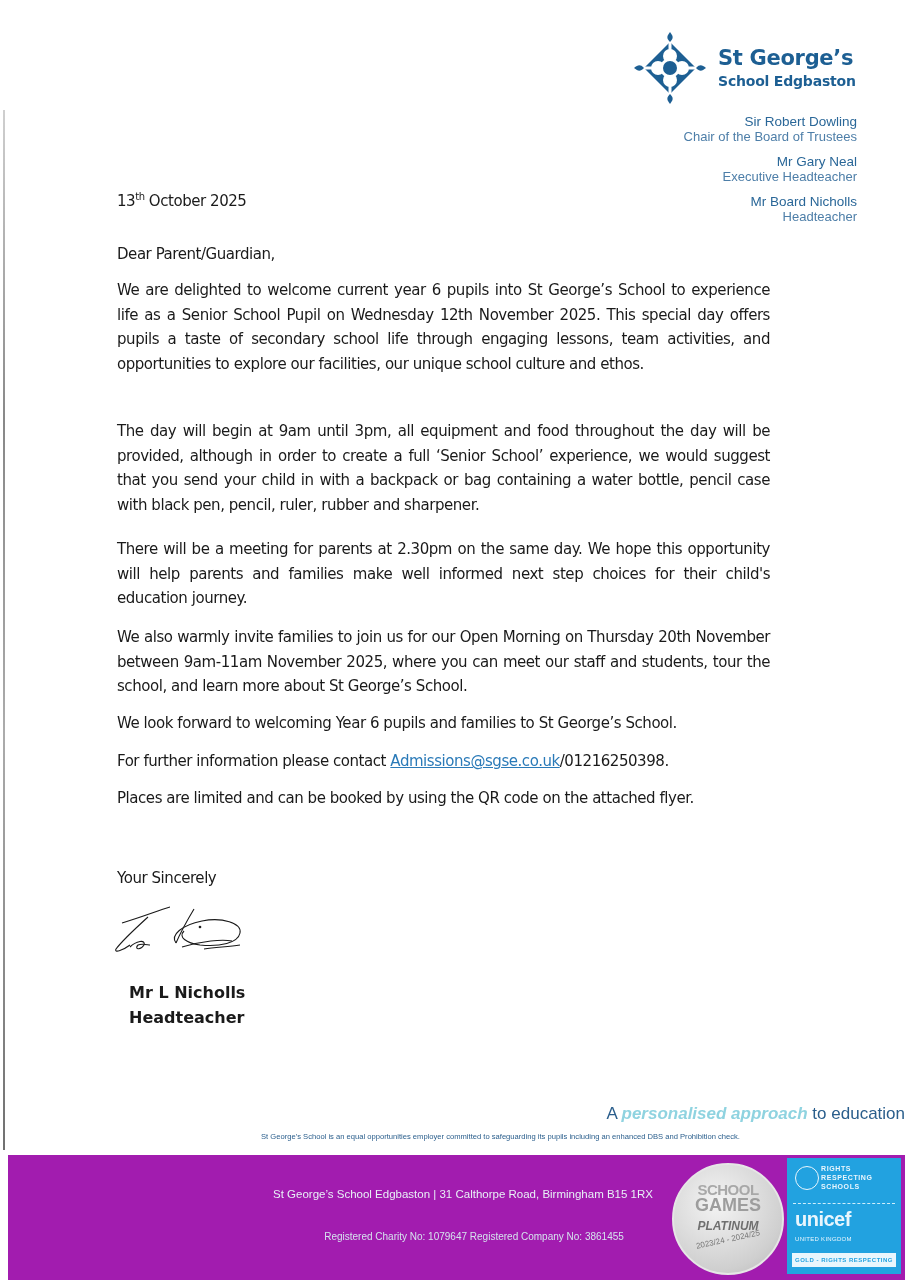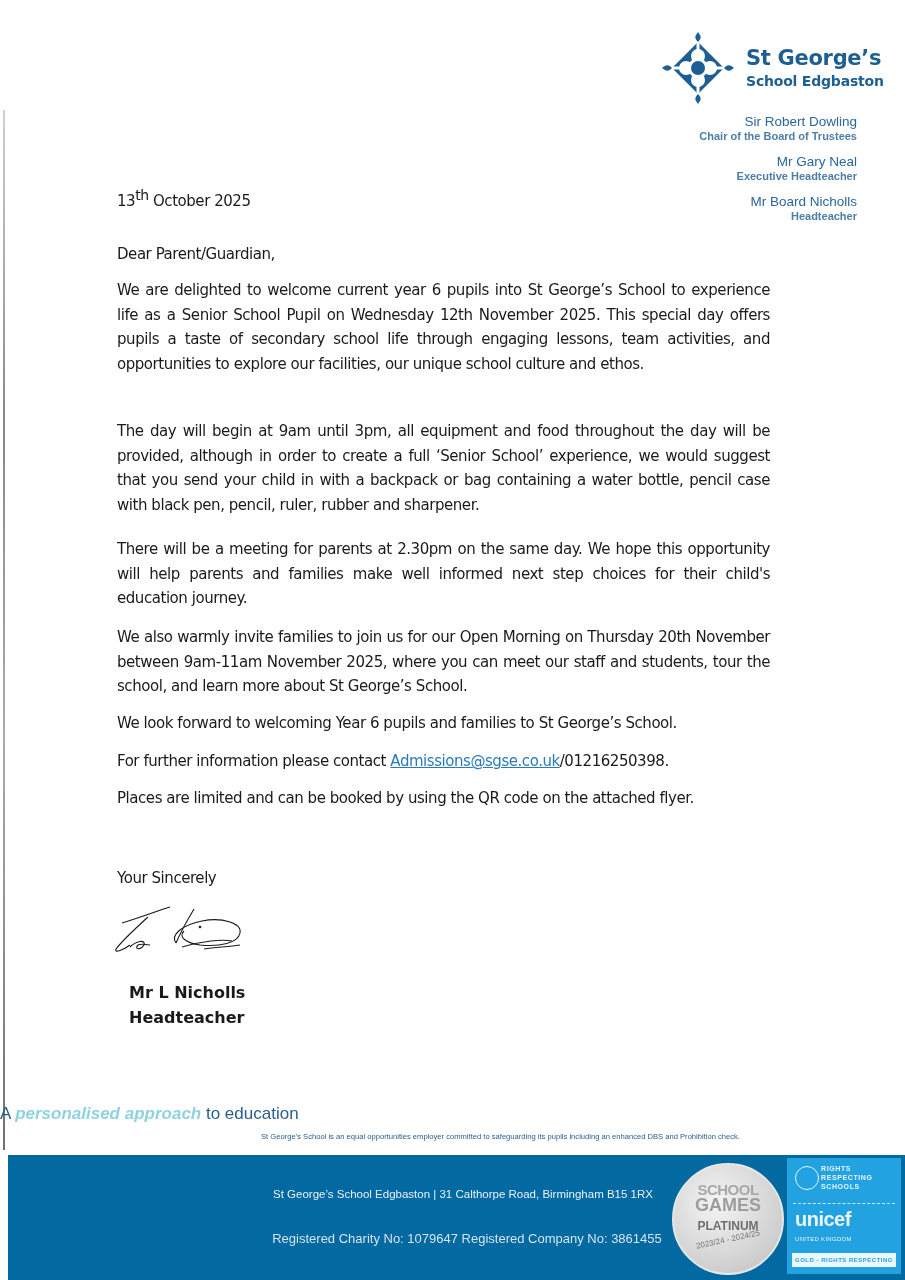--- a/index.html
+++ b/index.html
@@ -7,66 +7,66 @@
       width: 905px; height: 1280px; position: relative; overflow: hidden;
       background: #ffffff; color: #1a1a1a;
       font-family: "DejaVu Sans", sans-serif;
     }
     .scan-edge {
       position: absolute; left: 3px; top: 110px; width: 2px; height: 1040px;
       background: linear-gradient(#bbb, #555 30%, #888 60%, #333);
       opacity: 0.7;
     }
     
-    .logo-wrap { position: absolute; left: 658px; top: 28px; display: flex; align-items: center; }
+    .logo-wrap { position: absolute; left: 630px; top: 28px; display: flex; align-items: center; }
     .logo-mark { width: 80px; height: 80px; }
     .logo-text { margin-left: 8px; color: #1d5f93; font-family: "DejaVu Sans", sans-serif; font-weight: bold; line-height: 1; }
     .logo-text .l1 { font-size: 21px; letter-spacing: -0.3px; }
     .logo-text .l2 { font-size: 14px; margin-top: 5px; letter-spacing: -0.2px; }
 
     .staff { position: absolute; right: 48px; top: 113px; text-align: right; color: #1d5f93; }
     .staff .person { margin-bottom: 10px; }
     .staff .name { font-family: "Liberation Sans", sans-serif; font-size: 13.5px; line-height: 17px; color: #2a6798; }
-    .staff .role { font-family: "Liberation Sans", sans-serif; font-size: 11px; line-height: 13px; color: #4d7ea8; font-weight: bold; }
+    .staff .role { font-family: "Liberation Sans", sans-serif; font-size: 13px; line-height: 13px; color: #4d7ea8; }
 
     
     .letter { position: absolute; left: 117px; width: 653px; font-family: "DejaVu Sans", sans-serif; font-size: 15px; line-height: 24.5px; color: #1a1a1a; letter-spacing: -0.45px; }
     .date { top: 189px; }
-    .date sup { font-size: 14px; vertical-align: 6px; line-height: 0; }
+    .date sup { font-size: 10px; vertical-align: 6px; line-height: 0; }
     .salutation { top: 242px; }
     .p { text-align: justify; }
     .p1 { top: 278px; }
     .p2 { top: 419px; }
     .p3 { top: 537px; }
     .p4 { top: 625px; }
     .p5 { top: 711px; }
     .p6 { top: 749px; }
     .p7 { top: 786px; }
     .email-link { color: #2a7ab8; text-decoration: underline; }
 
     .closing { top: 866px; }
     .signature { position: absolute; left: 112px; top: 905px; width: 140px; height: 50px; }
     .signer { position: absolute; left: 129px; top: 980px; font-family: "DejaVu Sans", sans-serif; font-weight: bold; font-size: 16px; line-height: 25px; color: #1a1a1a; }
 
     
-    .tagline { position: absolute; left: 0; width: 905px; top: 1104px; text-align: left; font-family: "Liberation Sans", sans-serif; font-size: 17px; color: #2a5e8c; }
+    .tagline { position: absolute; left: 0; width: 905px; top: 1104px; text-align: right; font-family: "Liberation Sans", sans-serif; font-size: 17px; color: #2a5e8c; }
     .tagline .em { color: #8fd3e0; font-style: italic; font-weight: bold; }
     .equal-opp { position: absolute; left: 0; width: 905px; top: 1132px; text-align: center; font-family: "Liberation Sans", sans-serif; font-size: 7.6px; color: #2a5e8c; padding-left: 48px; }
 
-    .band { position: absolute; left: 8px; top: 1155px; right: 0; height: 125px; background: #0369a1; }
+    .band { position: absolute; left: 8px; top: 1155px; right: 0; height: 125px; background: #a21caf; }
     .band .addr { position: absolute; left: 240px; top: 29px; width: 430px; text-align: center; color: #e8f0f7; font-family: "Liberation Sans", sans-serif; font-size: 11.5px; line-height: 20px; }
     .band .addr b { font-weight: bold; }
-    .band .reg { position: absolute; left: 244px; top: 76px; width: 430px; text-align: center; color: #d5e3ee; font-family: "Liberation Sans", sans-serif; font-size: 13px; }
+    .band .reg { position: absolute; left: 251px; top: 76px; width: 430px; text-align: center; color: #d5e3ee; font-family: "Liberation Sans", sans-serif; font-size: 10px; }
 
     .games-badge { position: absolute; left: 672px; top: 1163px; width: 108px; height: 108px; border-radius: 50%;
       background: radial-gradient(circle at 40% 35%, #f4f4f4, #cfcfcf 70%, #b5b5b5);
       border: 2px solid #e6e6e6; text-align: center; color: #888; font-family: "Liberation Sans", sans-serif; }
     .games-badge .g1 { margin-top: 18px; font-size: 15px; font-weight: bold; letter-spacing: -0.5px; color: #a8a8a8; line-height: 14px; }
     .games-badge .g2 { font-size: 18px; font-weight: bold; color: #9d9d9d; line-height: 17px; }
-    .games-badge .g3 { margin-top: 5px; font-size: 12px; font-weight: bold; color: #6f6f6f; }
+    .games-badge .g3 { margin-top: 5px; font-size: 12px; font-weight: bold; color: #6f6f6f; font-style: italic; }
     .games-badge .g4 { margin-top: 2px; font-size: 8px; color: #777; transform: rotate(-12deg); }
 
     .unicef-badge { position: absolute; left: 787px; top: 1158px; width: 114px; height: 116px; background: #22a2e0; color: #e9f6fd; font-family: "Liberation Sans", sans-serif; }
     .unicef-badge .rr { position: absolute; left: 34px; top: 6px; font-size: 7px; font-weight: bold; letter-spacing: 0.6px; line-height: 9px; }
     .unicef-badge .rr-icon { position: absolute; left: 8px; top: 8px; width: 22px; height: 22px; border: 1.5px solid #e9f6fd; border-radius: 50%; }
     .unicef-badge .dash { position: absolute; left: 6px; right: 6px; top: 45px; border-top: 1px dashed #cfeefc; }
     .unicef-badge .uni { position: absolute; left: 8px; top: 50px; font-size: 20px; font-weight: bold; letter-spacing: -0.5px; }
     .unicef-badge .uk { position: absolute; left: 8px; top: 78px; font-size: 6px; letter-spacing: 0.3px; }
     .unicef-badge .gold { position: absolute; left: 5px; right: 5px; top: 95px; height: 14px; background: #e9f6fd; color: #22a2e0; font-size: 6px; font-weight: bold; text-align: center; line-height: 14px; letter-spacing: 0.5px; }
   </style>

